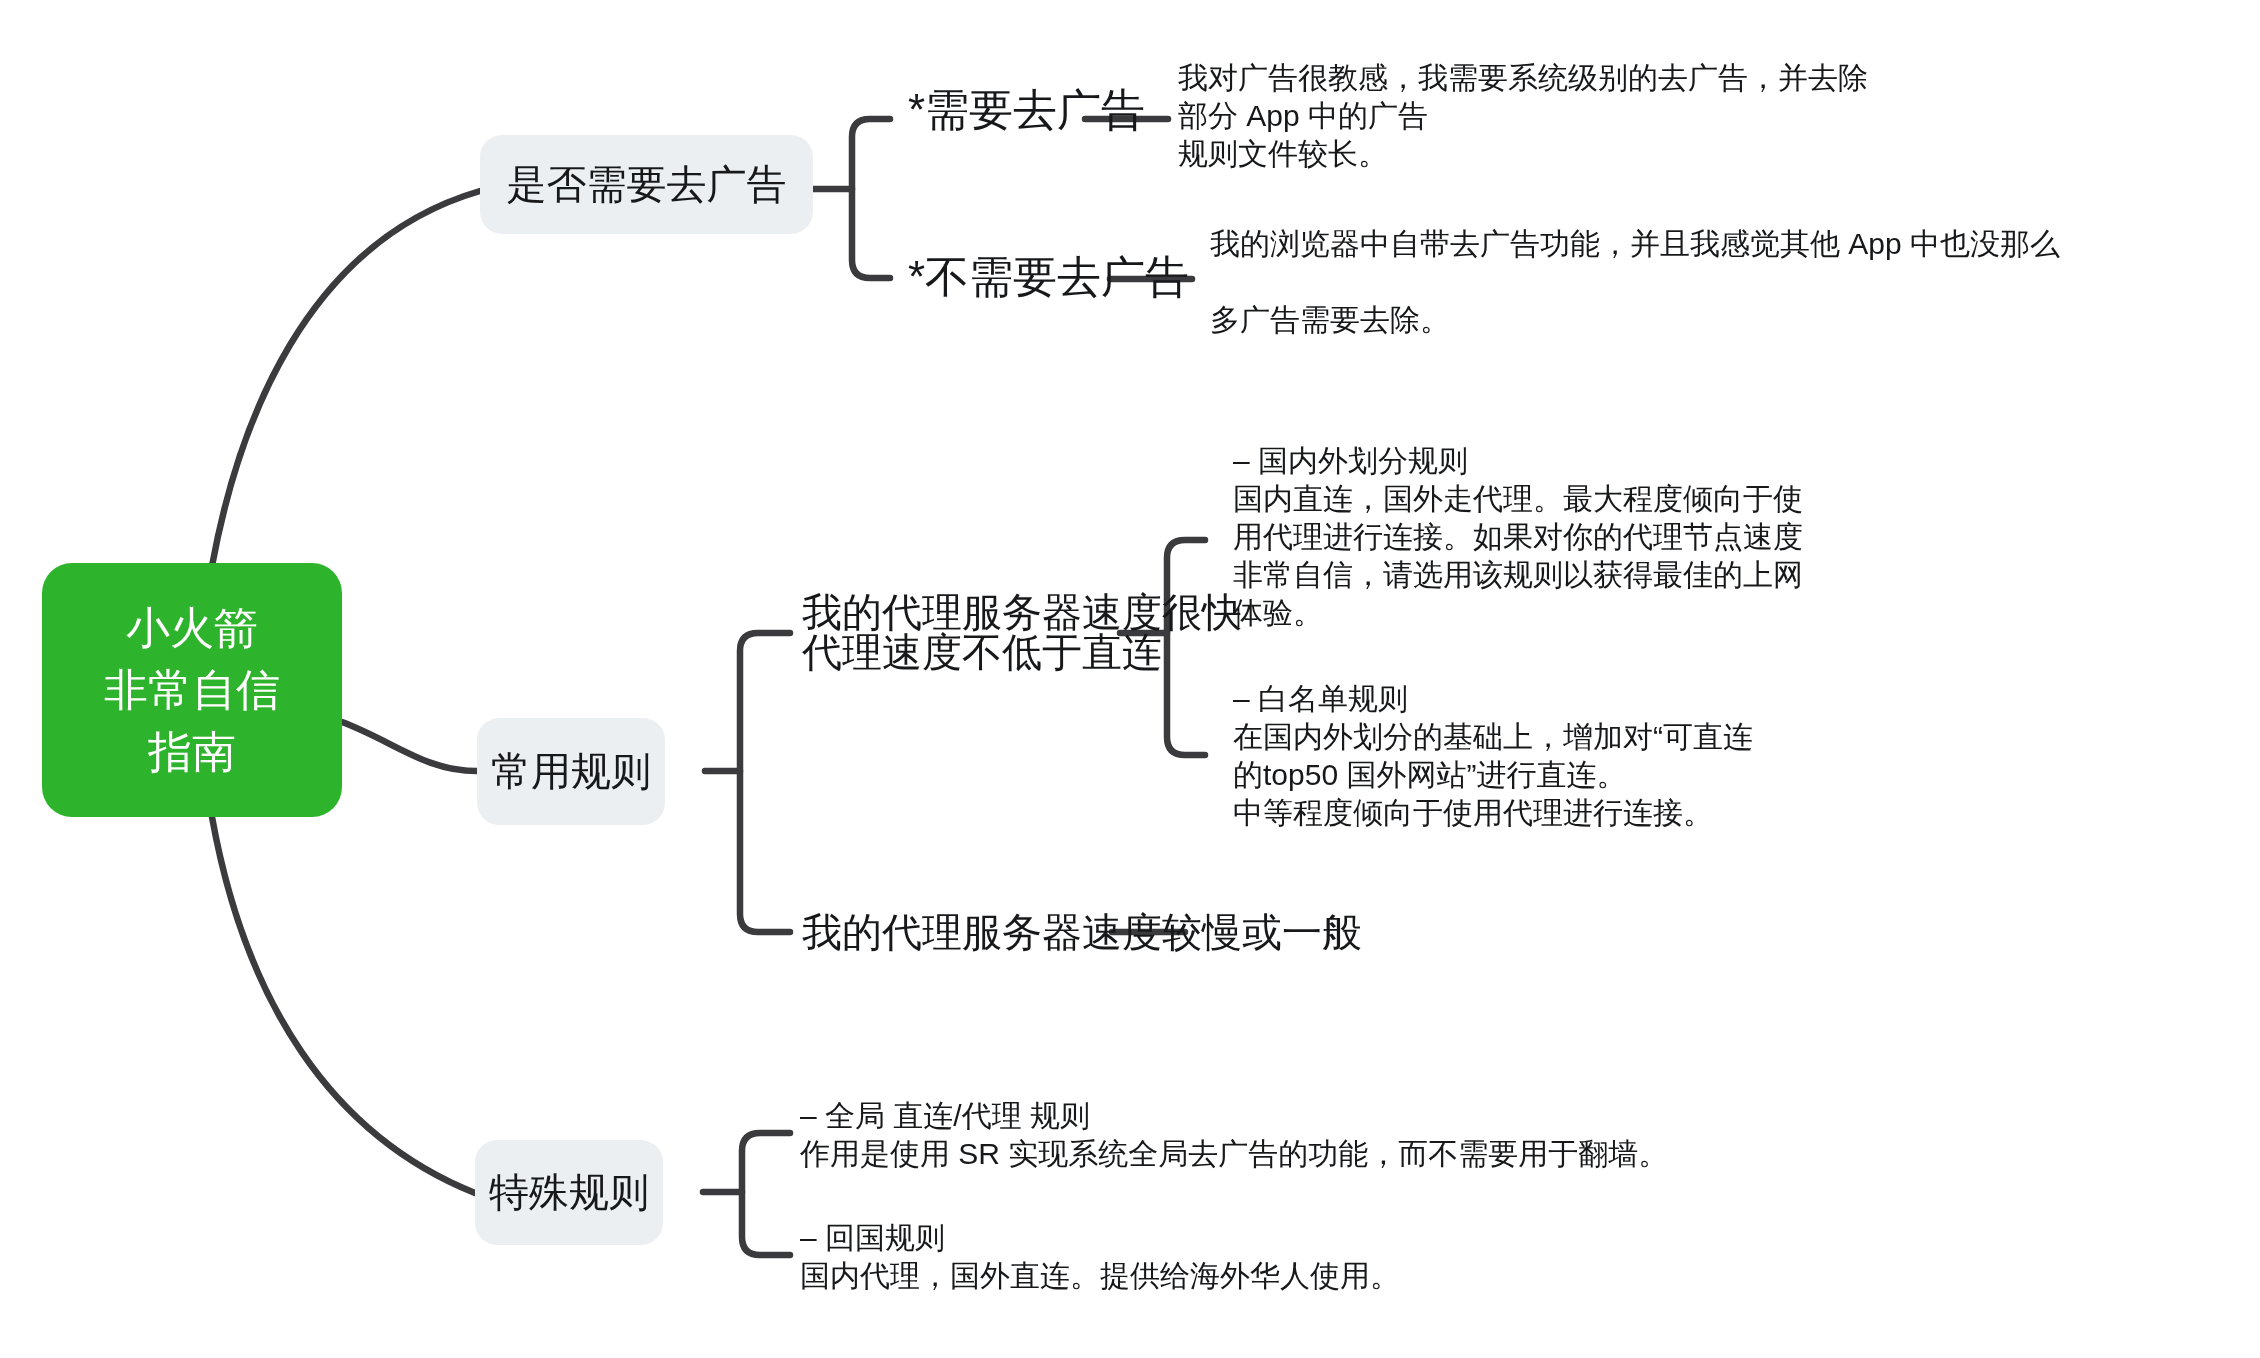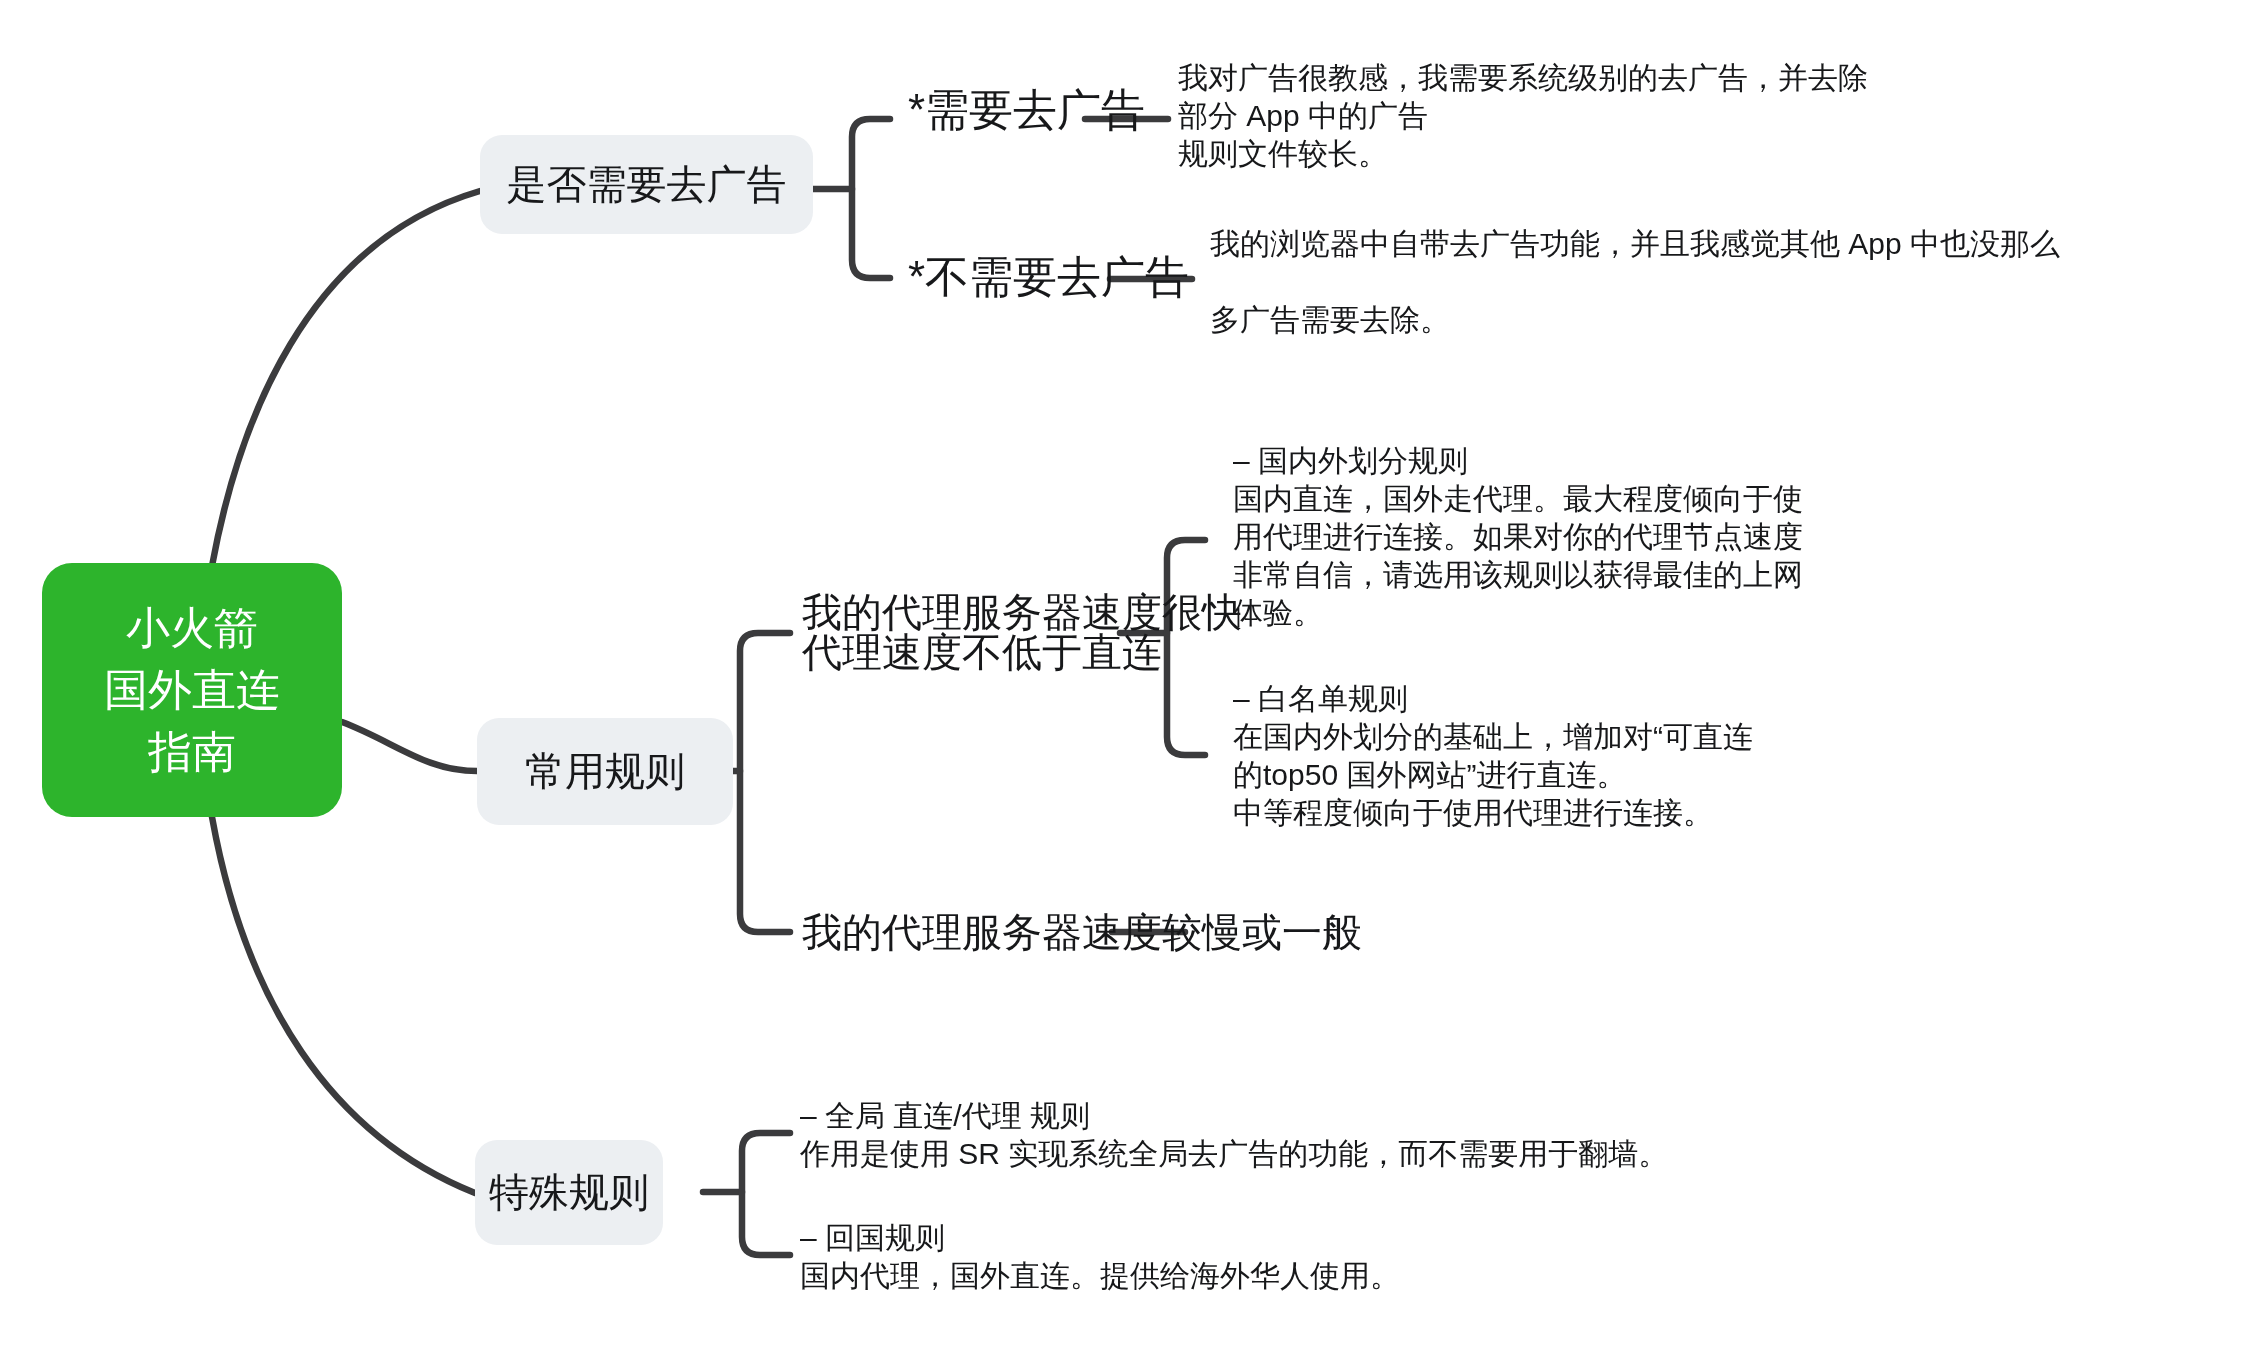--- a/index.html
+++ b/index.html
@@ -19,21 +19,21 @@
   .topic{position:absolute;display:flex;align-items:center;justify-content:center;text-align:center;}
   .root-node{
     left:42px;top:563px;width:300px;height:254px;background:var(--root-bg);
     border-radius:30px;color:var(--root-text);font-size:44px;line-height:62px;
     font-weight:500;white-space:pre-line;
   }
   .branch-node{
     background:var(--node-bg);border-radius:22px;font-size:40px;font-weight:500;color:var(--text);
   }
   .node-ads{left:480px;top:135px;width:333px;height:99px;}
-  .node-common{left:477px;top:718px;width:256px;height:107px;}
+  .node-common{left:477px;top:718px;width:188px;height:107px;}
   .node-special{left:475px;top:1140px;width:188px;height:105px;}
 
   .leaf-label{position:absolute;font-size:44px;line-height:40px;font-weight:400;white-space:pre-line;}
   .mid-label{position:absolute;font-size:40px;line-height:40px;font-weight:500;white-space:pre-line;}
   .desc{position:absolute;font-size:30px;line-height:38px;font-weight:400;white-space:pre-line;}
 
   .lbl-need{left:908px;top:90px;}
   .lbl-noneed{left:908px;top:257px;}
   .desc-need{left:1178px;top:59px;}
   .desc-noneed{left:1210px;top:225px;}
@@ -67,21 +67,21 @@
     <path d="M 790,633 H 758 Q 740,633 740,651 V 914 Q 740,932 758,932 H 790"></path>
     <path d="M 1120,633 H 1167"></path>
     <path d="M 1205,540 H 1185 Q 1167,540 1167,558 V 737 Q 1167,755 1185,755 H 1205"></path>
     <path d="M 1112,932 H 1185"></path>
 
     <path d="M 703,1192 H 742"></path>
     <path d="M 790,1133 H 760 Q 742,1133 742,1151 V 1237 Q 742,1255 760,1255 H 790"></path>
   </svg>
 
   <div class="topic root-node">小火箭
-国外直连
+非常自信
 指南</div>
 
   <div class="topic branch-node node-ads">是否需要去广告</div>
   <div class="topic branch-node node-common">常用规则</div>
   <div class="topic branch-node node-special">特殊规则</div>
 
   <div class="leaf-label lbl-need">*需要去广告</div>
   <div class="desc desc-need">我对广告很教感，我需要系统级别的去广告，并去除
 部分 App 中的广告
 规则文件较长。</div>

